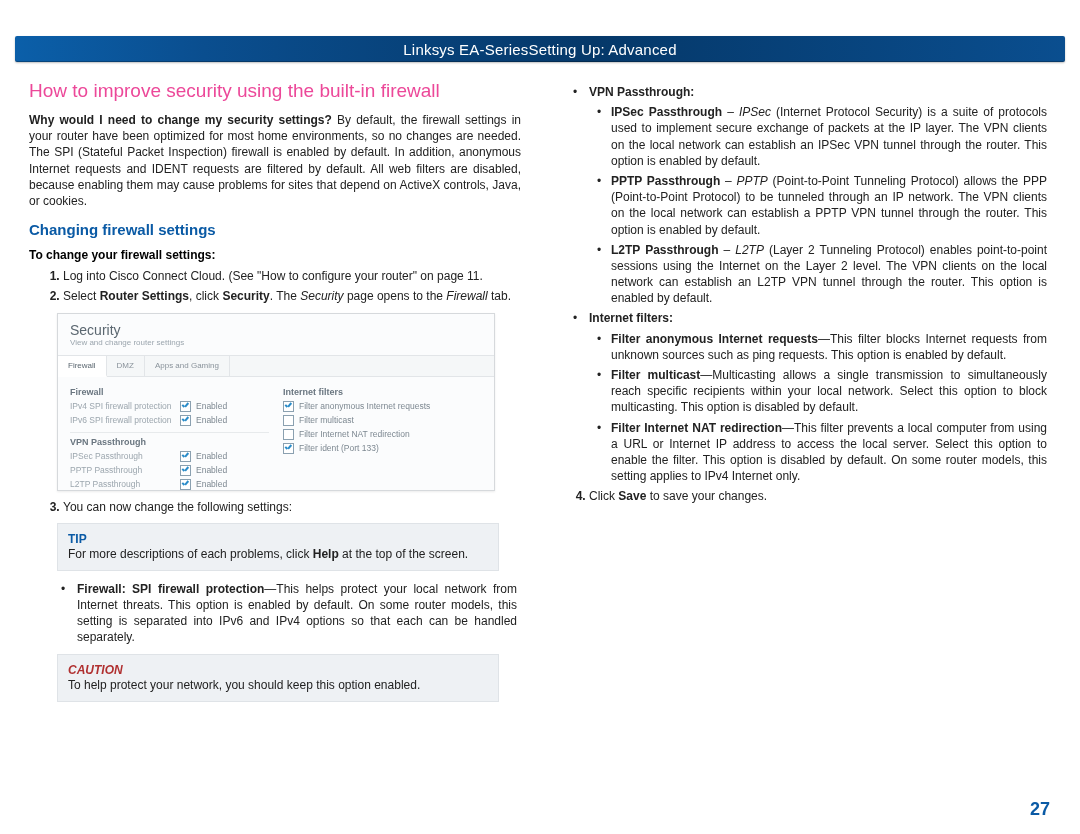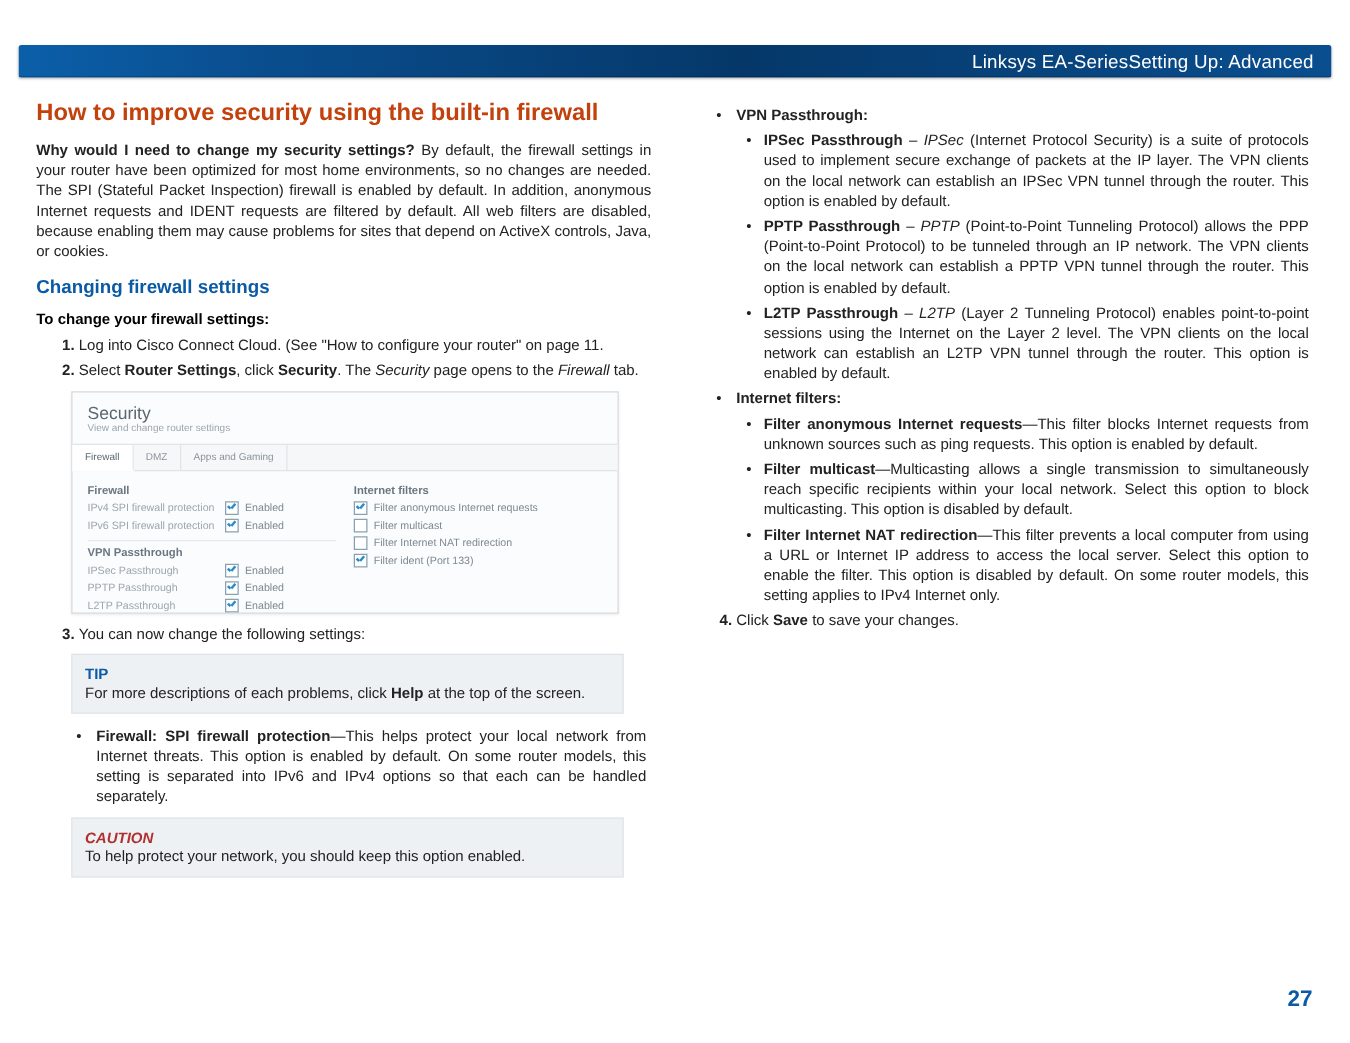--- a/index.html
+++ b/index.html
@@ -5,32 +5,32 @@
   html, body { margin:0; padding:0; background:#eceeef; font-family: "Segoe UI", Arial, sans-serif; }
   .page {
     width:1080px; height:834px; background:#fff; margin:0 auto; position:relative;
     box-sizing:border-box; overflow:hidden;
   }
   
   .banner {
     width:1022px; height:26px; margin:36px auto 0 auto;
     background: linear-gradient(90deg, #0b5fa9 0%, #0a4e8f 18%, #053869 55%, #0a4e8f 100%);
     border-radius:2px; box-shadow: inset 0 -1px 0 rgba(0,0,0,.25), 0 1px 2px rgba(0,0,0,.25);
-    display:flex; align-items:center; justify-content:flex-end;
+    display:flex; align-items:center; justify-content:center;
     padding:0 14px; color:#fff; font-size:15px; font-weight:400;
   }
   .banner .left { letter-spacing:.2px; }
   .banner .right { letter-spacing:.2px; }
   
   .content {
     width:1022px; margin:18px auto 0 auto; display:flex; gap:38px;
   }
   .col { width:492px; }
   h1 {
-    color:#c2410c; font-weight:700; font-size:19px; margin:0 0 10px 0;
+    color:#ec4899; font-weight:400; font-size:19px; margin:0 0 10px 0;
   }
   h2 {
     color:#0a5aa5; font-weight:700; font-size:15px; margin:12px 0 8px 0;
   }
   .body, p, li, .tip-body, .caution-body {
     font-size:12px; line-height:1.35; color:#222;
   }
   p { margin:0 0 6px 0; text-align:justify; }
   .bold { font-weight:700; }
   .italic { font-style:italic; }
@@ -70,21 +70,21 @@
   .ui-shot .panel .pcol { flex:1; }
   .ui-shot .row { display:flex; align-items:center; margin:3px 0; }
   .ui-shot .row .lbl { width:110px; color:#9ca6ae; }
   .ui-shot .cb { width:9px; height:9px; border:1px solid #8aa0b0; background:#fff; margin-right:5px; display:inline-block; position:relative; }
   .ui-shot .cb.on:before { content:""; position:absolute; left:1px; top:3px; width:3px; height:1.5px; background:#2a8cc9; transform:rotate(45deg);}
   .ui-shot .cb.on:after  { content:""; position:absolute; left:2.5px; top:2px; width:5px; height:1.5px; background:#2a8cc9; transform:rotate(-50deg);}
   .ui-shot .phead { font-weight:700; color:#6a7680; font-size:9px; margin:2px 0 4px 0;}
   .ui-shot .sep { border-top:1px solid #e7eaec; margin:6px 0 4px 0; }
   
   .page-number {
-    position:absolute; bottom:24px; right:30px; color:#0a5aa5; font-weight:700; font-size:18px;
+    position:absolute; bottom:14px; right:30px; color:#0a5aa5; font-weight:700; font-size:18px;
   }
 </style>
 </head>
 <body>
 
 <div class="page">
 
   <div class="banner">
     <span class="left">Linksys EA-Series</span>
     <span class="right">Setting Up: Advanced</span>

